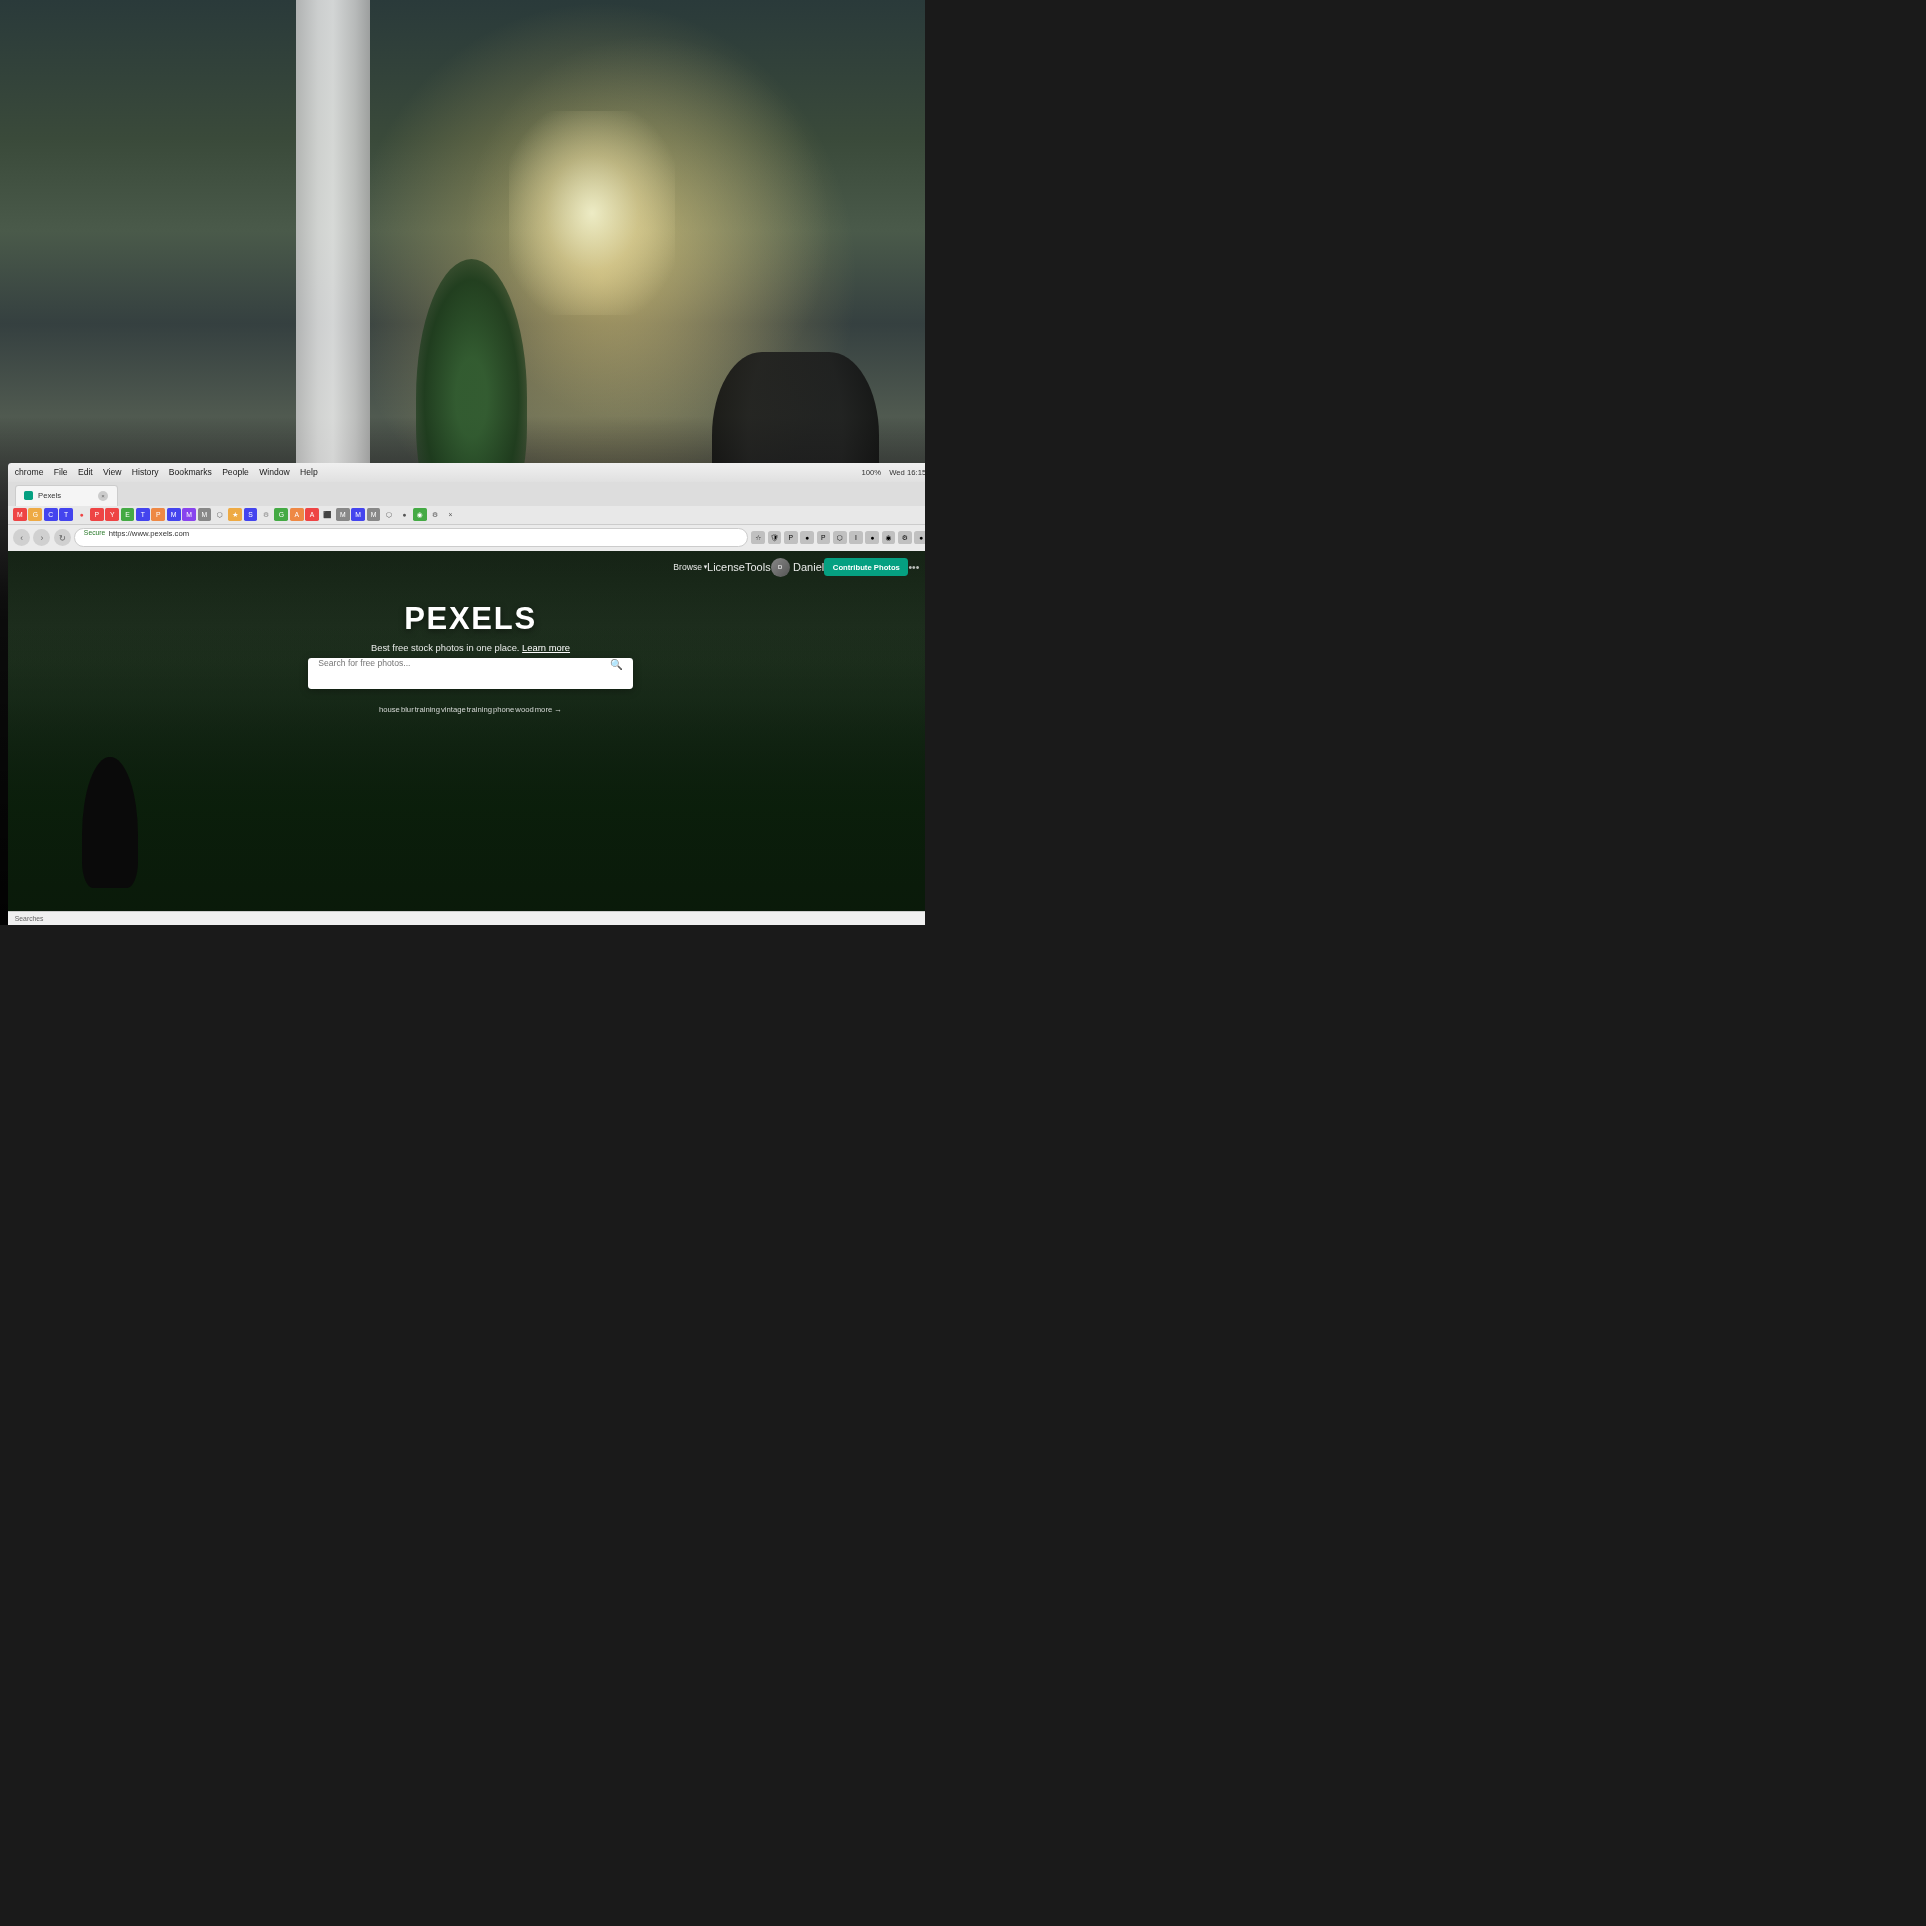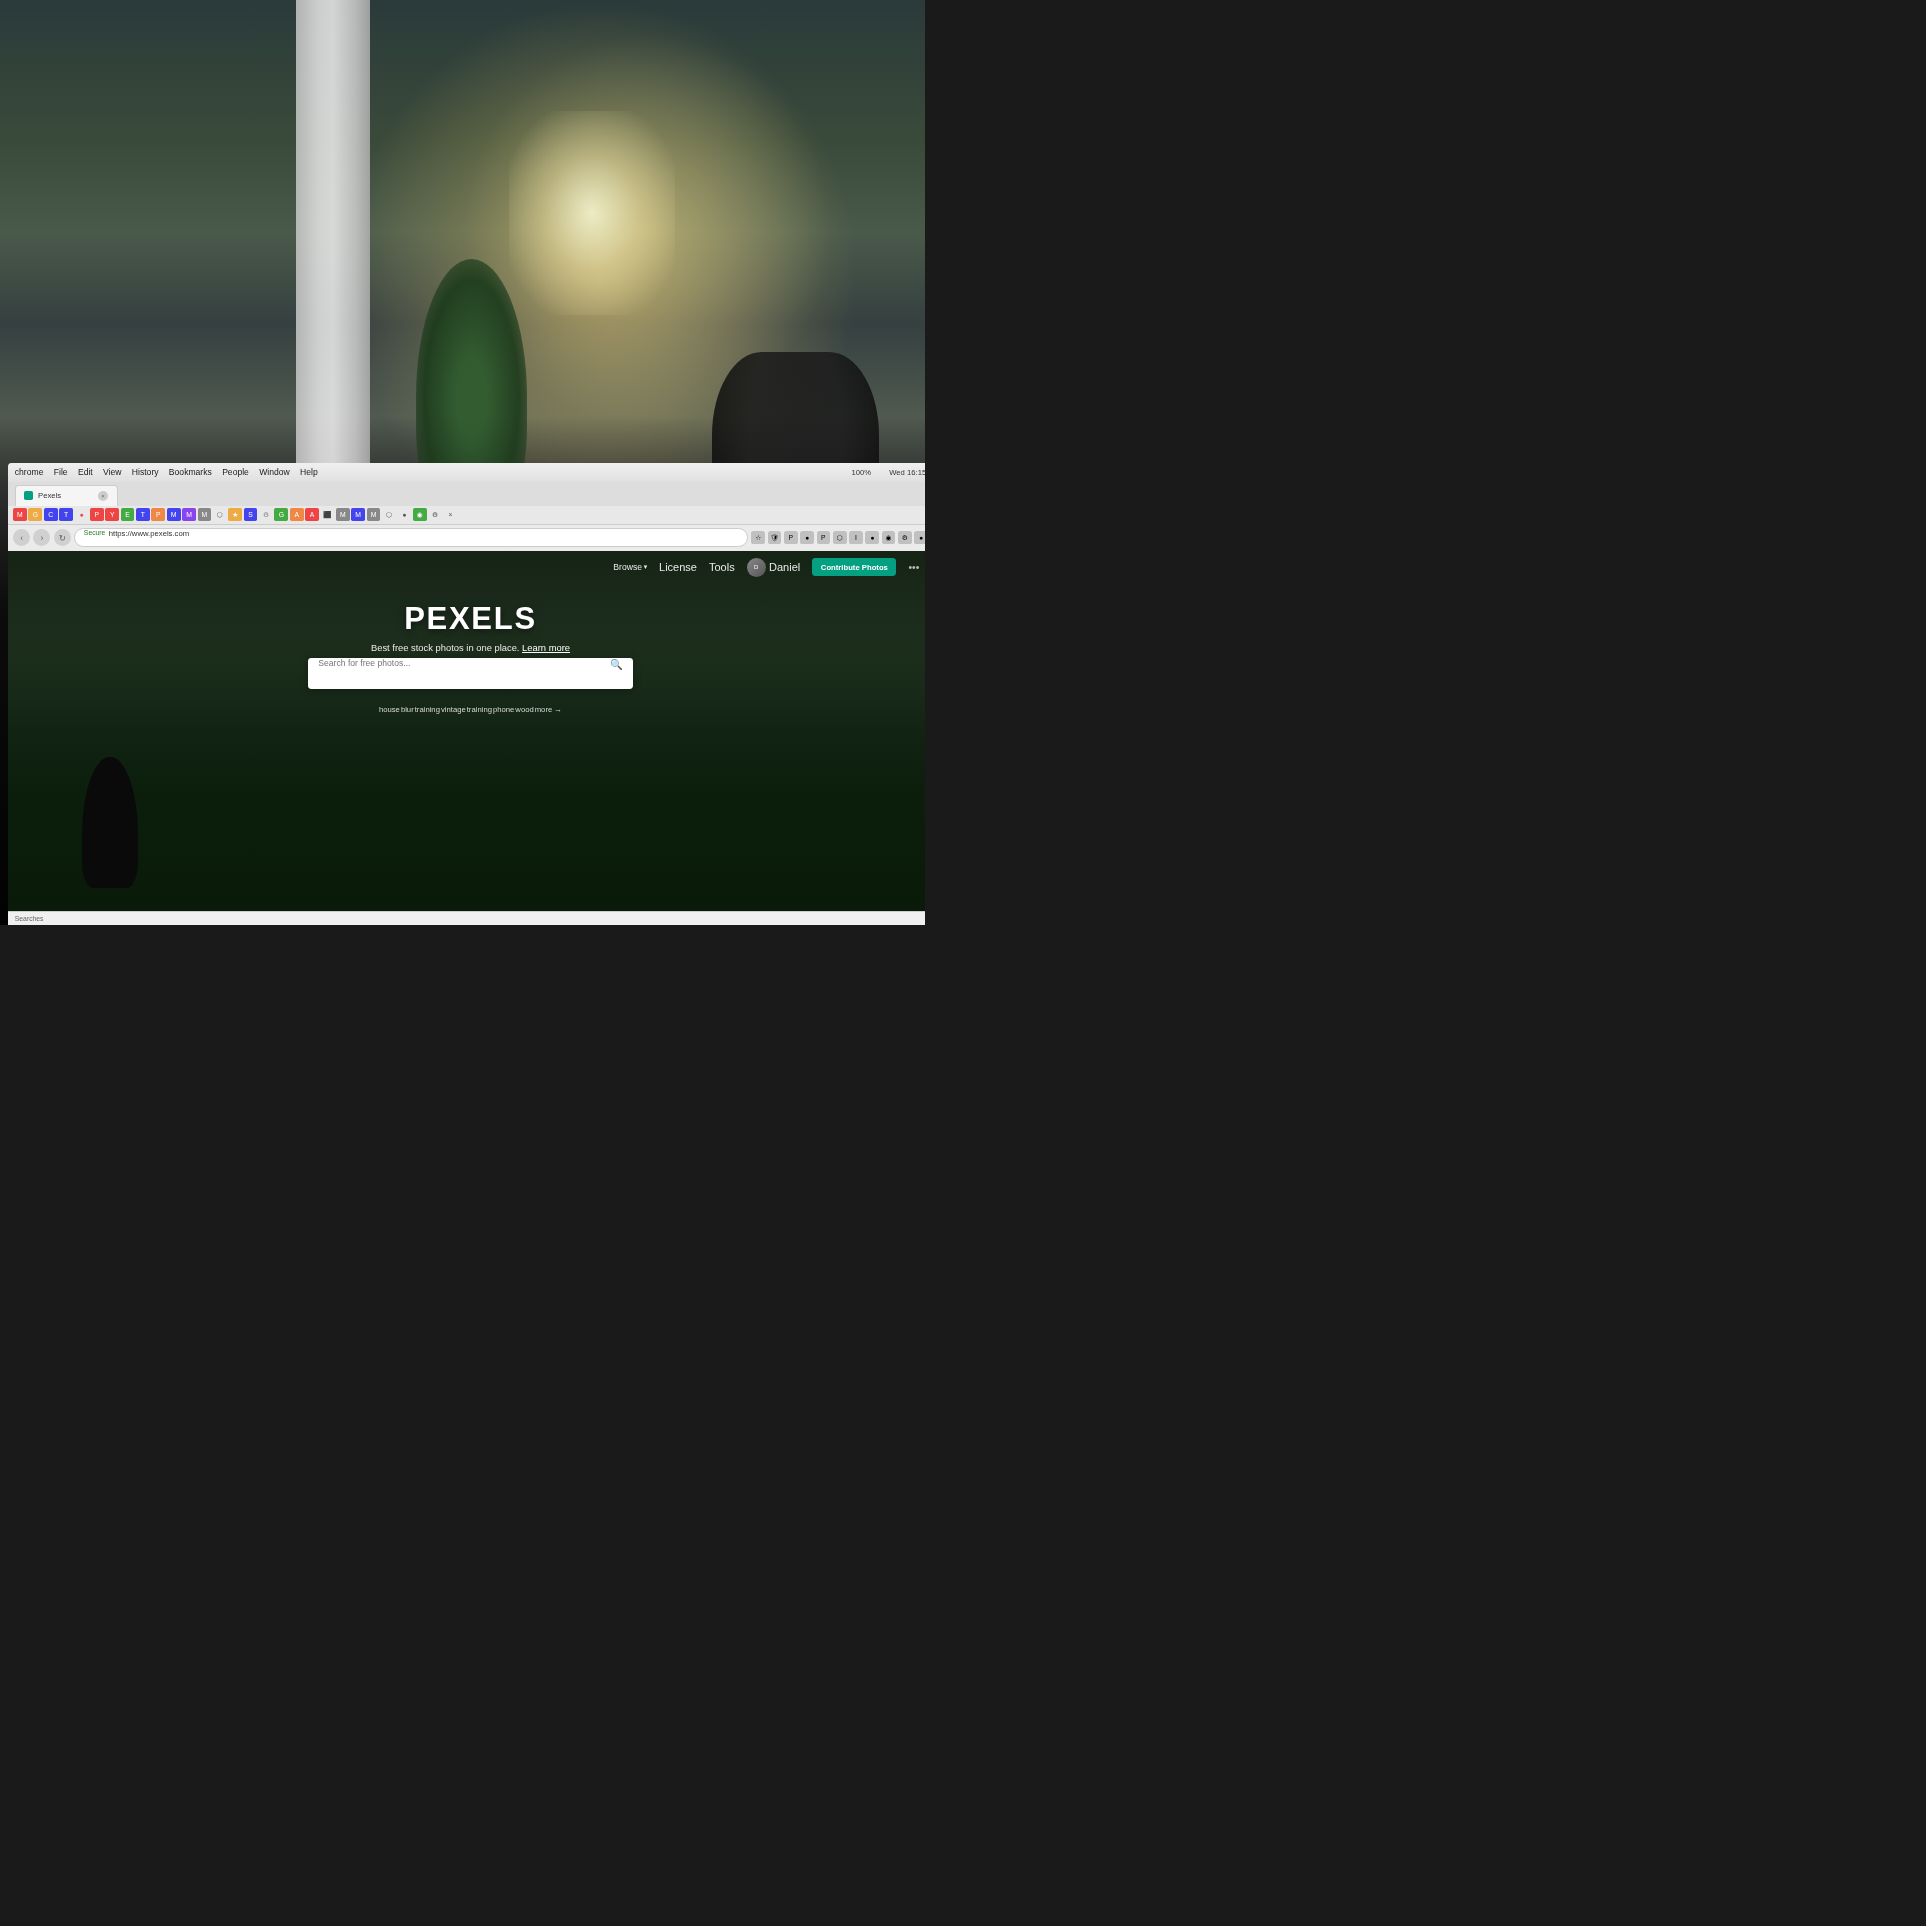--- a/index.html
+++ b/index.html
@@ -131,21 +131,21 @@
 
     .os-bar-left {
       display: flex;
       align-items: center;
       gap: 10.3px;
     }
 
     .os-bar-right {
       display: flex;
       align-items: center;
-      gap: 18px;
+      gap: 8px;
       font-size: 7.7px;
     }
 
     .menu-item {
       font-size: 8.6px;
       color: #1a1a1a;
       cursor: default;
     }
 
     .tabs-bar {
@@ -306,21 +306,20 @@
       align-items: center;
       padding: 0 13.7px;
       background: transparent;
     }
 
     .site-nav-spacer { flex: 1; }
 
     .nav-links {
       display: flex;
       align-items: center;
-      gap: 12px;
     }
 
     .nav-link {
       font-size: 11px;
       color: rgba(255,255,255,0.9);
       cursor: pointer;
     }
 
     .nav-link-dropdown {
       display: flex;

